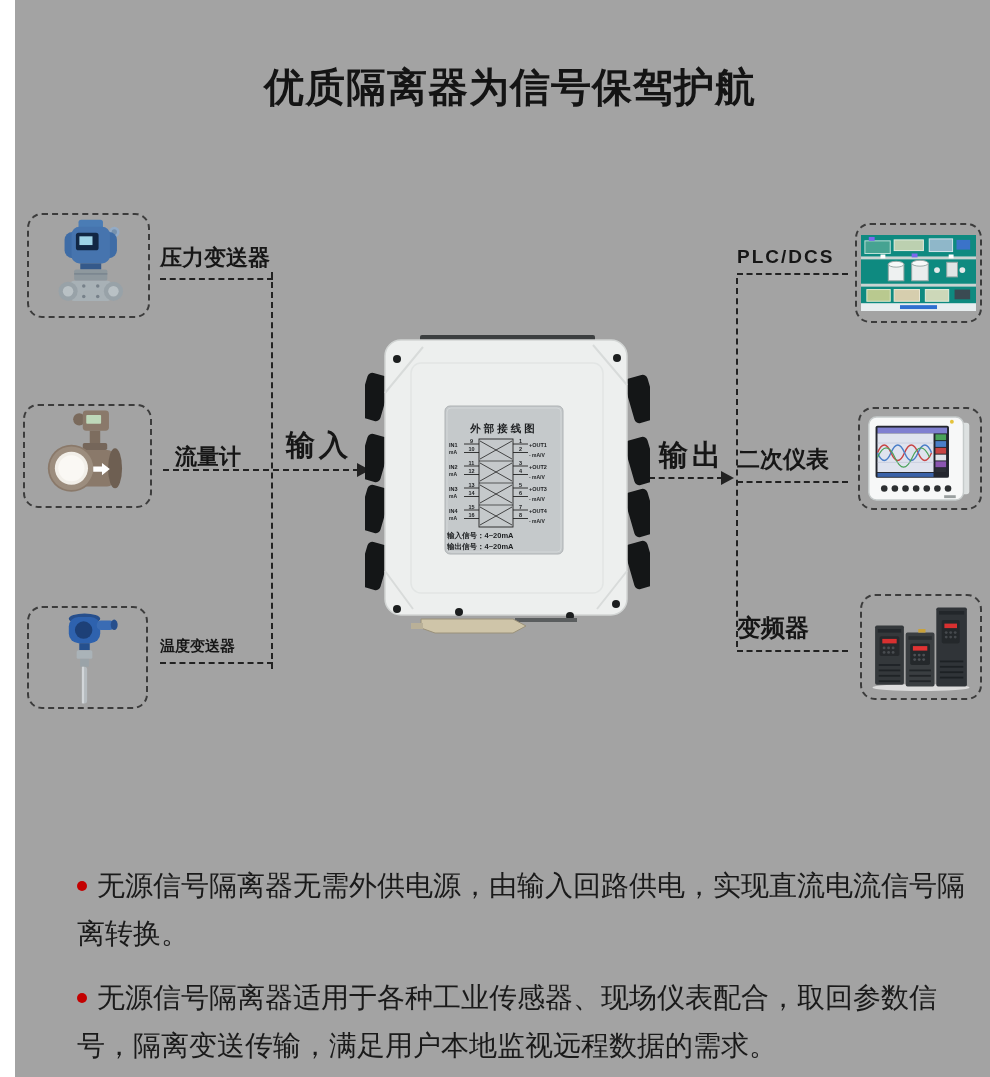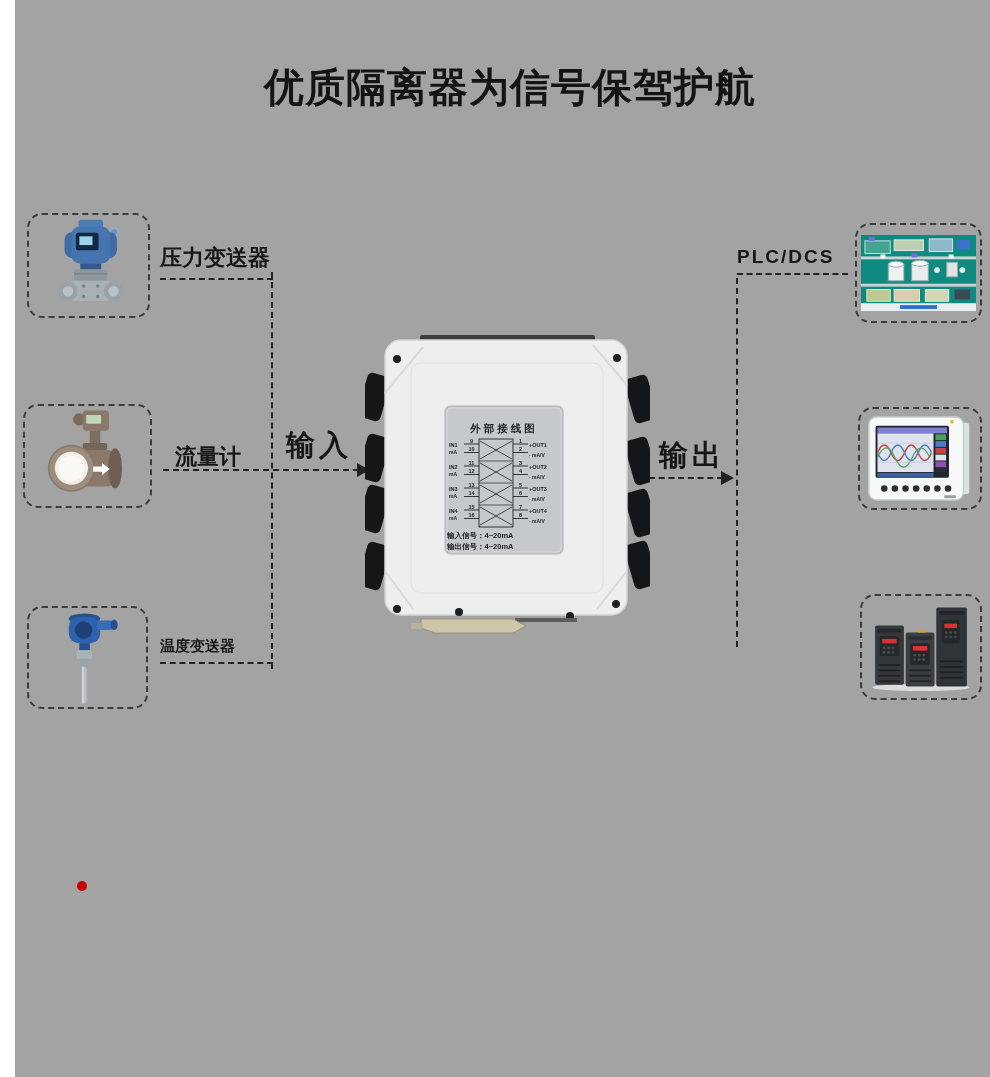--- a/index.html
+++ b/index.html
@@ -239,20 +239,22 @@
           <line x1="46" y1="88" x2="70" y2="88"></line>
         </g>
       <rect x="56" y="30" width="8" height="4" fill="#c9a23a"></rect>
     </svg>
   </div>
 
   <div class="dev-label underlined lbl-pressure">压力变送器</div>
   <div class="dev-label lbl-flow">流量计</div>
   <div class="dev-label underlined lbl-temp">温度变送器</div>
   <div class="dev-label underlined lbl-plc">PLC/DCS</div>
+  <div class="dev-label underlined lbl-meter">二次仪表</div>
+  <div class="dev-label underlined lbl-vfd">变频器</div>
 
   <div class="dash-v" style="left:256px; top:272px; height:397px;"></div>
   <div class="dash-h" style="left:148px; top:469px; width:196px;"></div>
   <div class="arrow-head" style="left:342px; top:463px;"></div>
   <div class="dash-v" style="left:721px; top:278px; height:369px;"></div>
   <div class="dash-h" style="left:634px; top:477px; width:74px;"></div>
   <div class="arrow-head" style="left:706px; top:471px;"></div>
 
   <div class="flow-word word-input">输入</div>
   <div class="flow-word word-output">输出</div>
@@ -360,16 +362,17 @@
             <text x="164" y="190" font-size="5" font-weight="bold" fill="#1c1e20">- mA/V</text>
           </g>
         <text x="82" y="205" font-size="7.5" font-weight="bold" fill="#1c1e20">输入信号：4~20mA</text>
         <text x="82" y="216" font-size="7.5" font-weight="bold" fill="#1c1e20">输出信号：4~20mA</text>
       </g>
     </svg>
   </div>
 
 
   <div class="bullets">
-    <p><span class="dot"></span></p>
+    <p><span class="dot"></span><span>无源信号隔离器无需外供电源，由输入回路供电，实现直流电流信号隔离转换。</span></p>
+    <p><span class="dot"></span><span>无源信号隔离器适用于各种工业传感器、现场仪表配合，取回参数信号，隔离变送传输，满足用户本地监视远程数据的需求。</span></p>
   </div>
 
 </div>
 
 </body></html>

